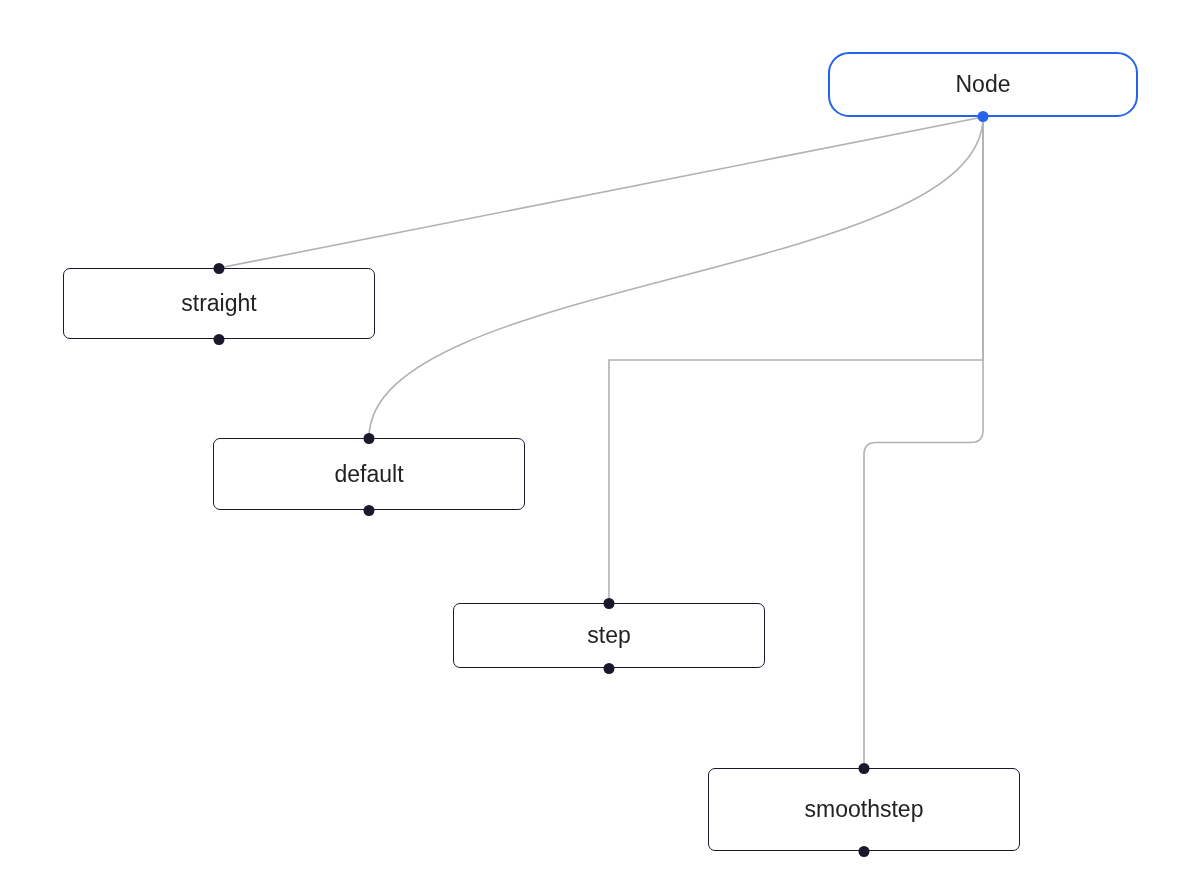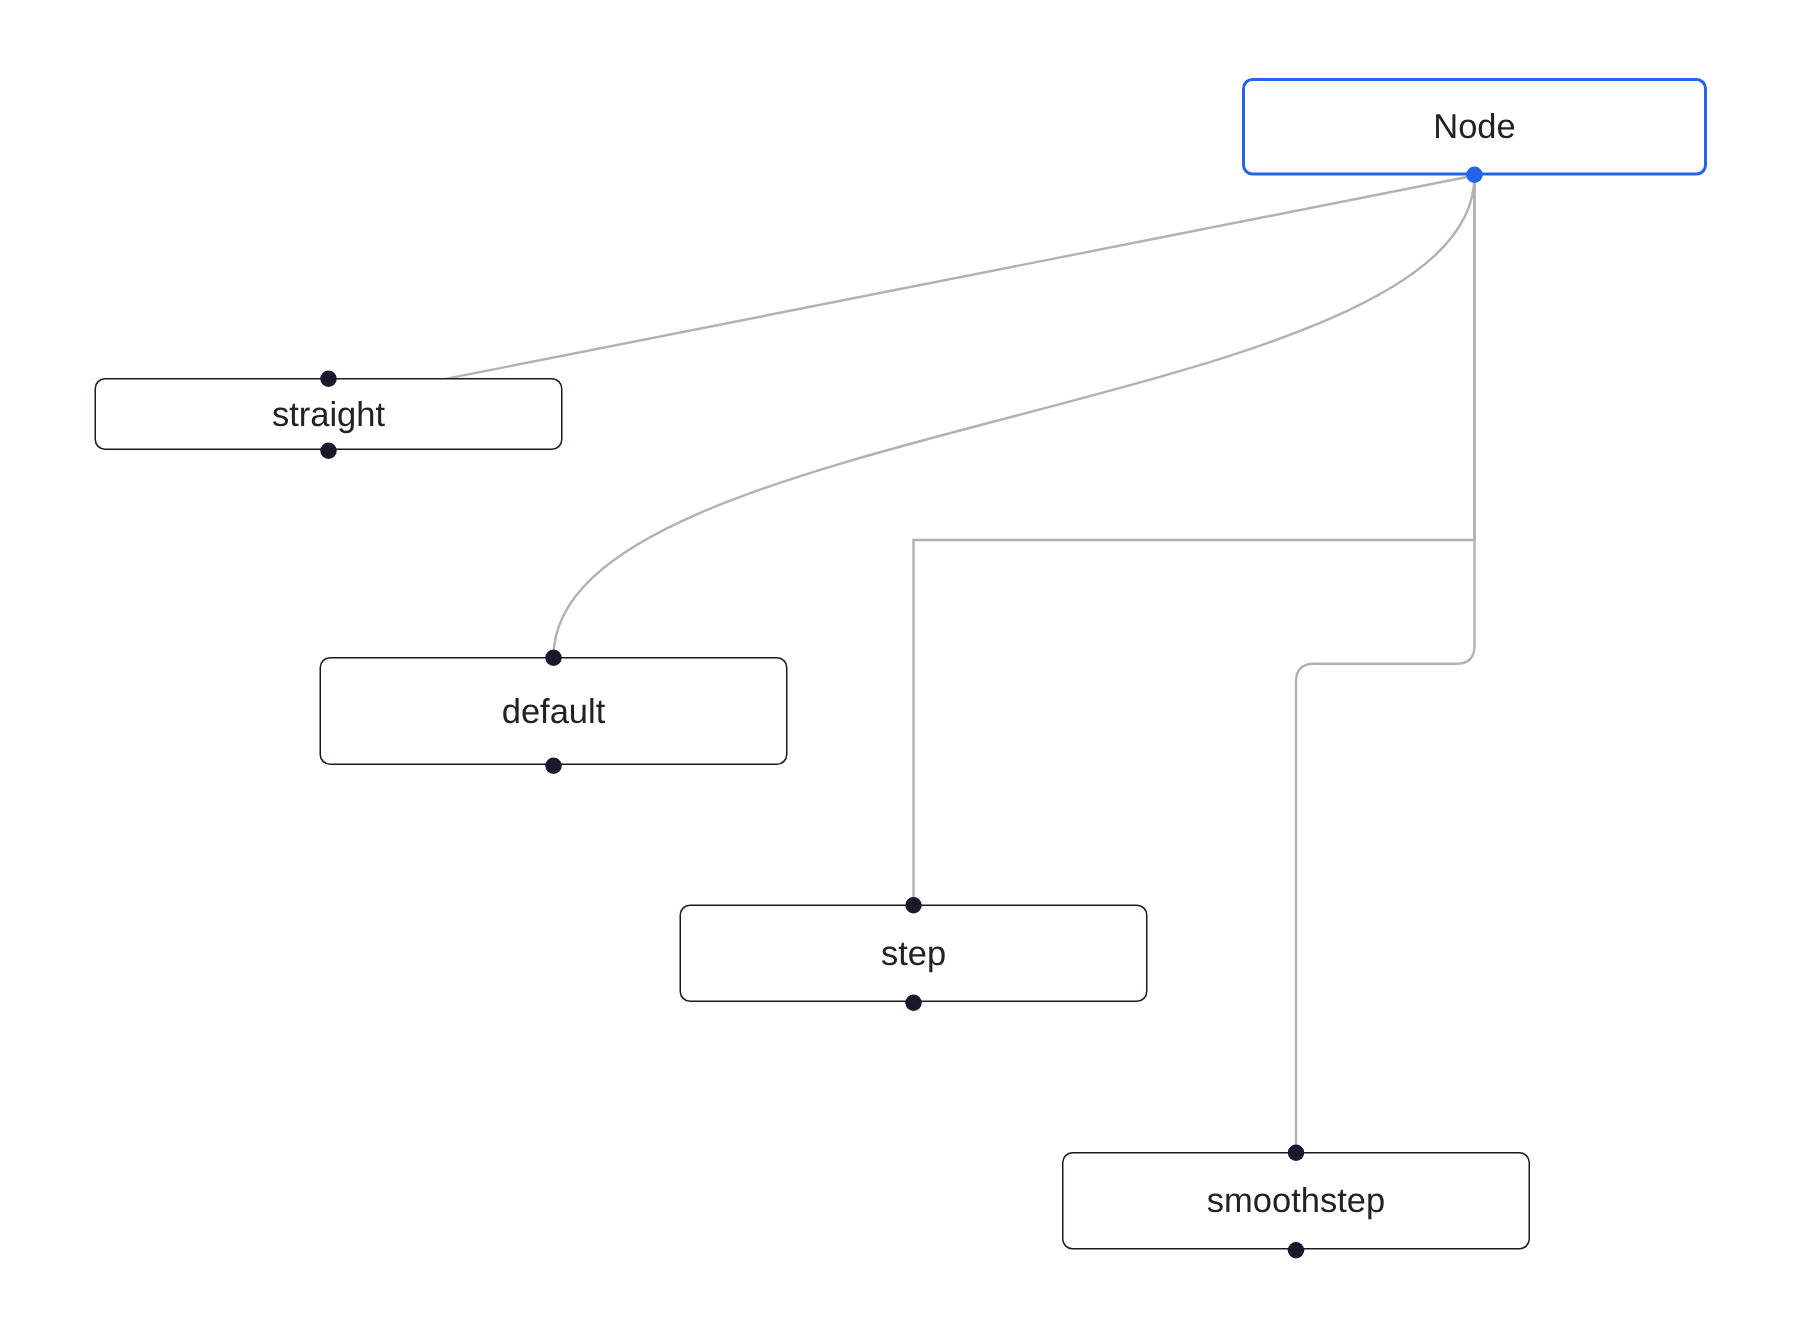--- a/index.html
+++ b/index.html
@@ -69,42 +69,42 @@
 
 <div id="flow-canvas">
 
   <svg id="edges-layer" viewBox="0 0 1200 884" xmlns="http://www.w3.org/2000/svg">
     <path d="M 983,117 L 219,268"></path>
     <path d="M 983,117 C 983,277.5 369,277.5 369,438"></path>
     <path d="M 983,117 L 983,360 L 609,360 L 609,603"></path>
     <path d="M 983,117 L 983,430.5 Q 983,442.5 971,442.5 L 876,442.5 Q 864,442.5 864,454.5 L 864,768"></path>
   </svg>
 
-  <div class="node selected" style="left: 828px; top: 52px; width: 310px; height: 65px;">
+  <div class="node selected" style="left: 828px; top: 52px; width: 310px; height: 65px; border-radius: 21px;">
     <span class="label">Node</span>
     <span class="handle source"></span>
   </div>
 
-  <div class="node" style="left: 63px; top: 252px; width: 312px; height: 48px; text-align: center;">
+  <div class="node" style="left: 63px; top: 268px; width: 312px; height: 71px; text-align: center;">
     <span class="handle target"></span>
     <span class="label">straight</span>
     <span class="handle source"></span>
   </div>
 
   <div class="node" style="left: 213px; top: 438px; width: 312px; height: 72px;">
     <span class="handle target"></span>
     <span class="label">default</span>
     <span class="handle source"></span>
   </div>
 
   <div class="node" style="left: 453px; top: 603px; width: 312px; height: 65px; justify-content: center;">
     <span class="handle target"></span>
     <span class="label">step</span>
     <span class="handle source"></span>
   </div>
 
-  <div class="node" style="left: 708px; top: 768px; width: 312px; height: 65px;">
+  <div class="node" style="left: 708px; top: 768px; width: 312px; height: 83px;">
     <span class="handle target"></span>
     <span class="label">smoothstep</span>
     <span class="handle source"></span>
   </div>
 
 </div>
 
 </body></html>

